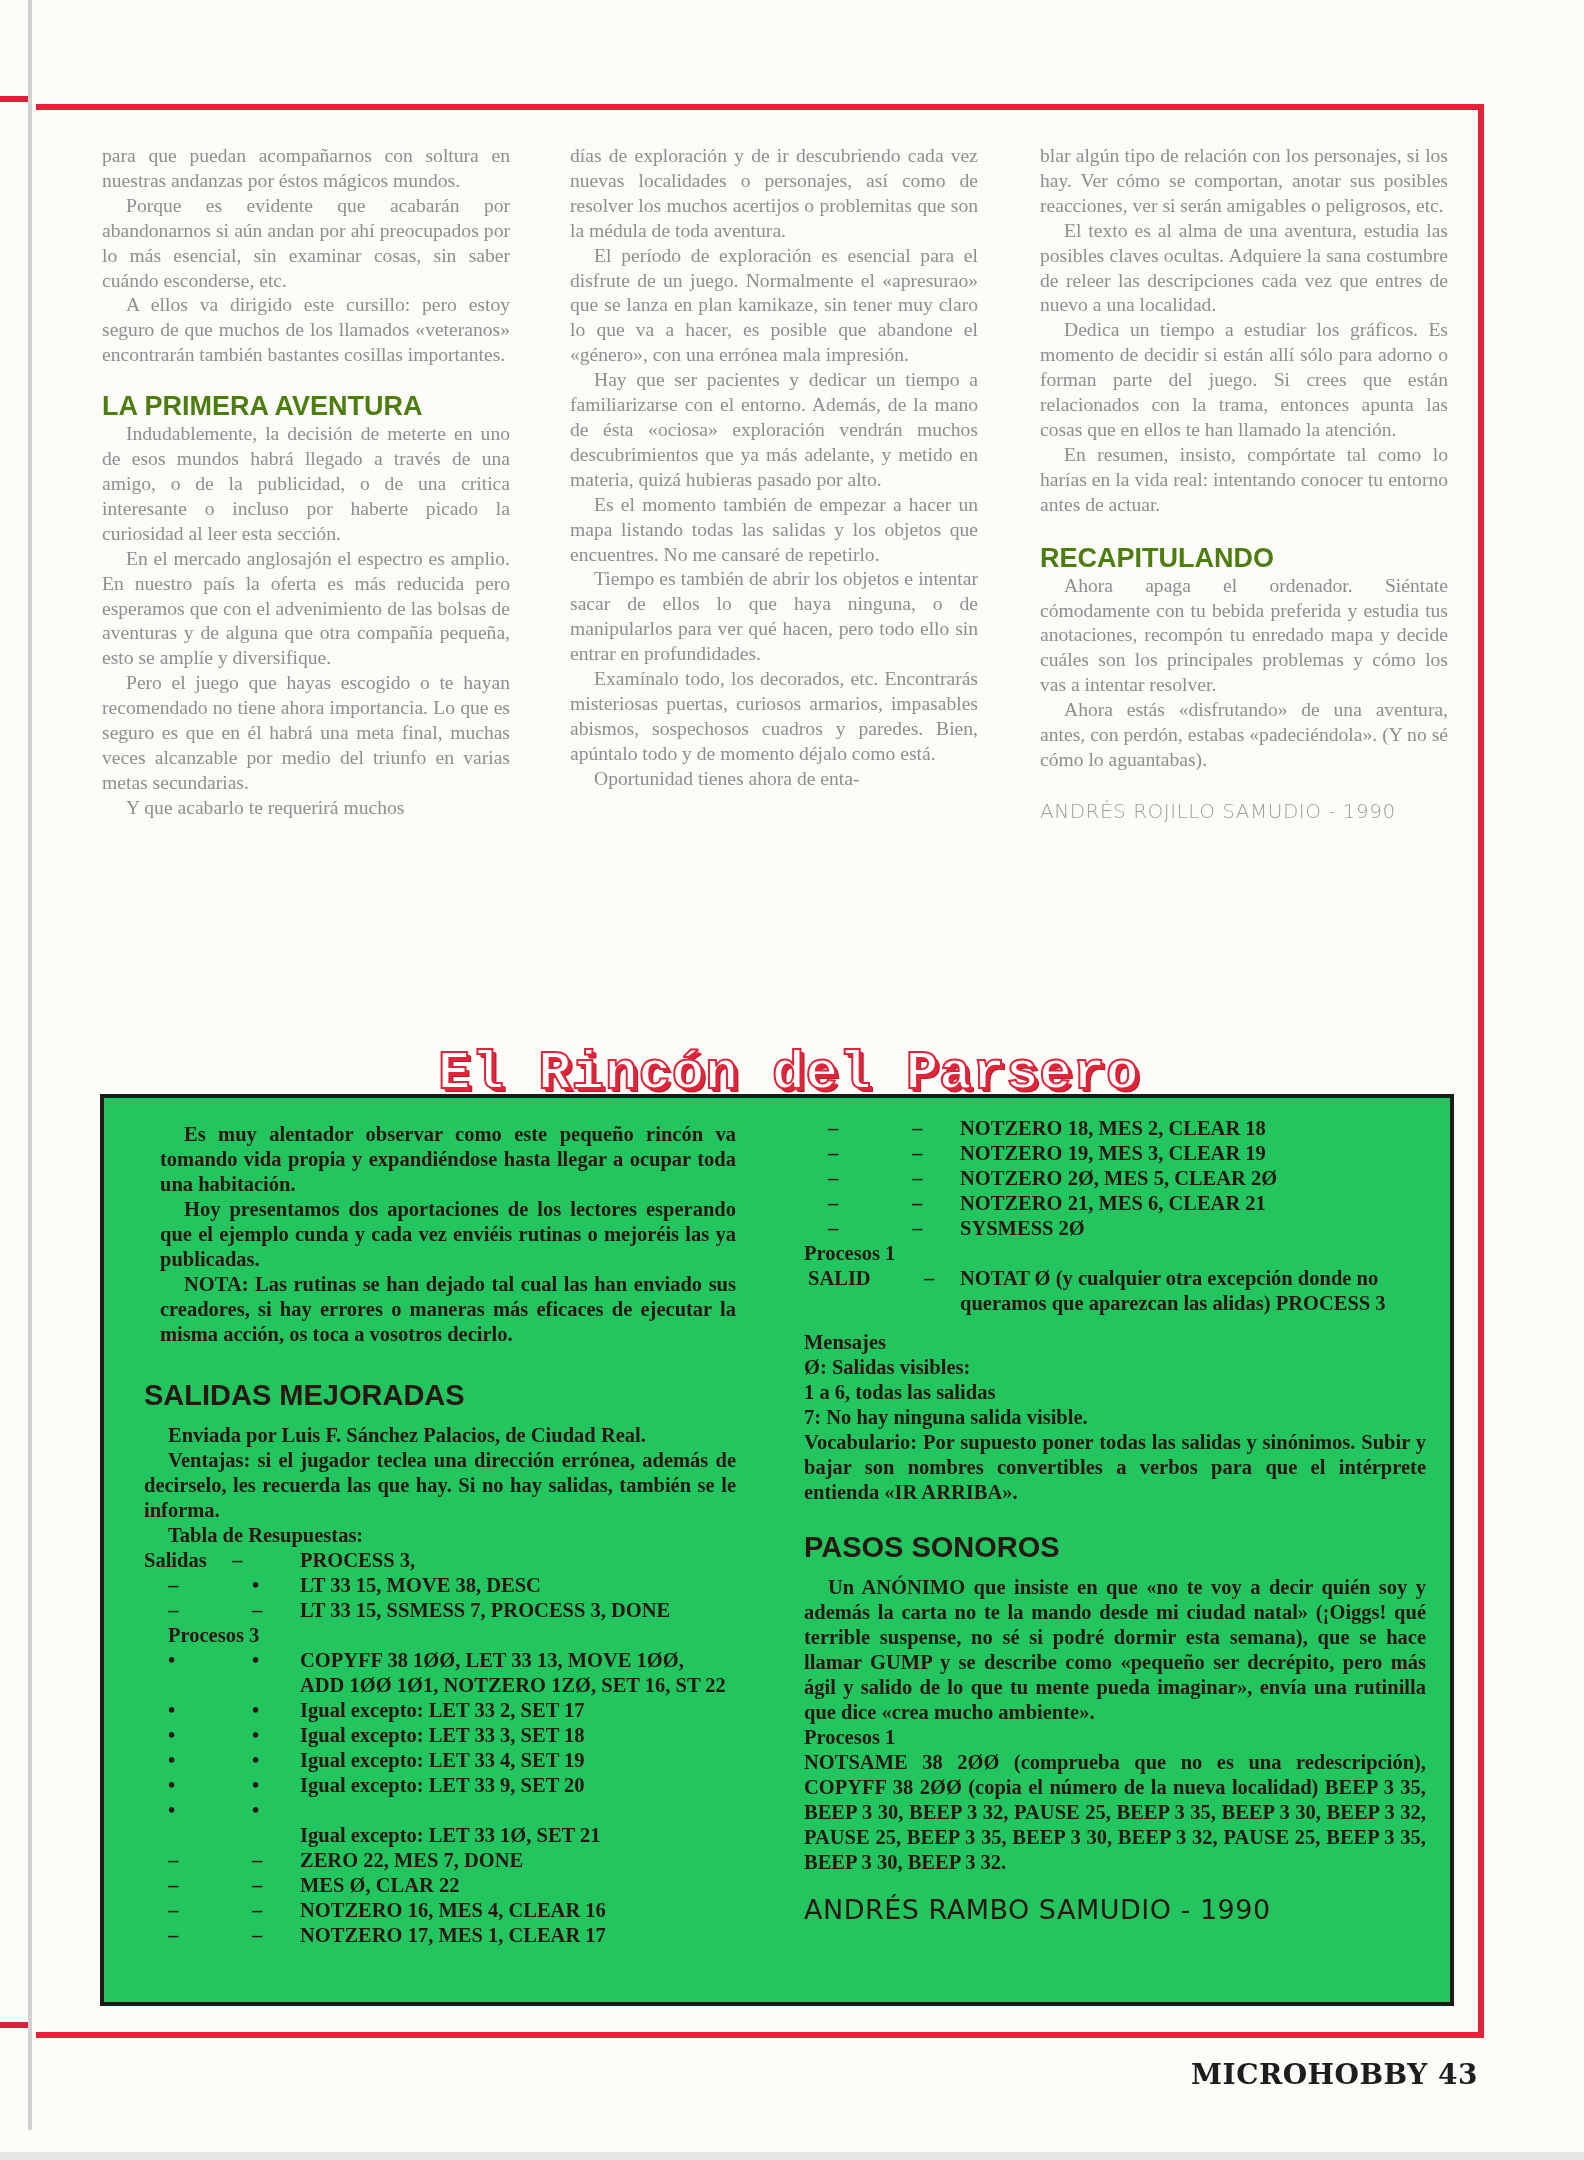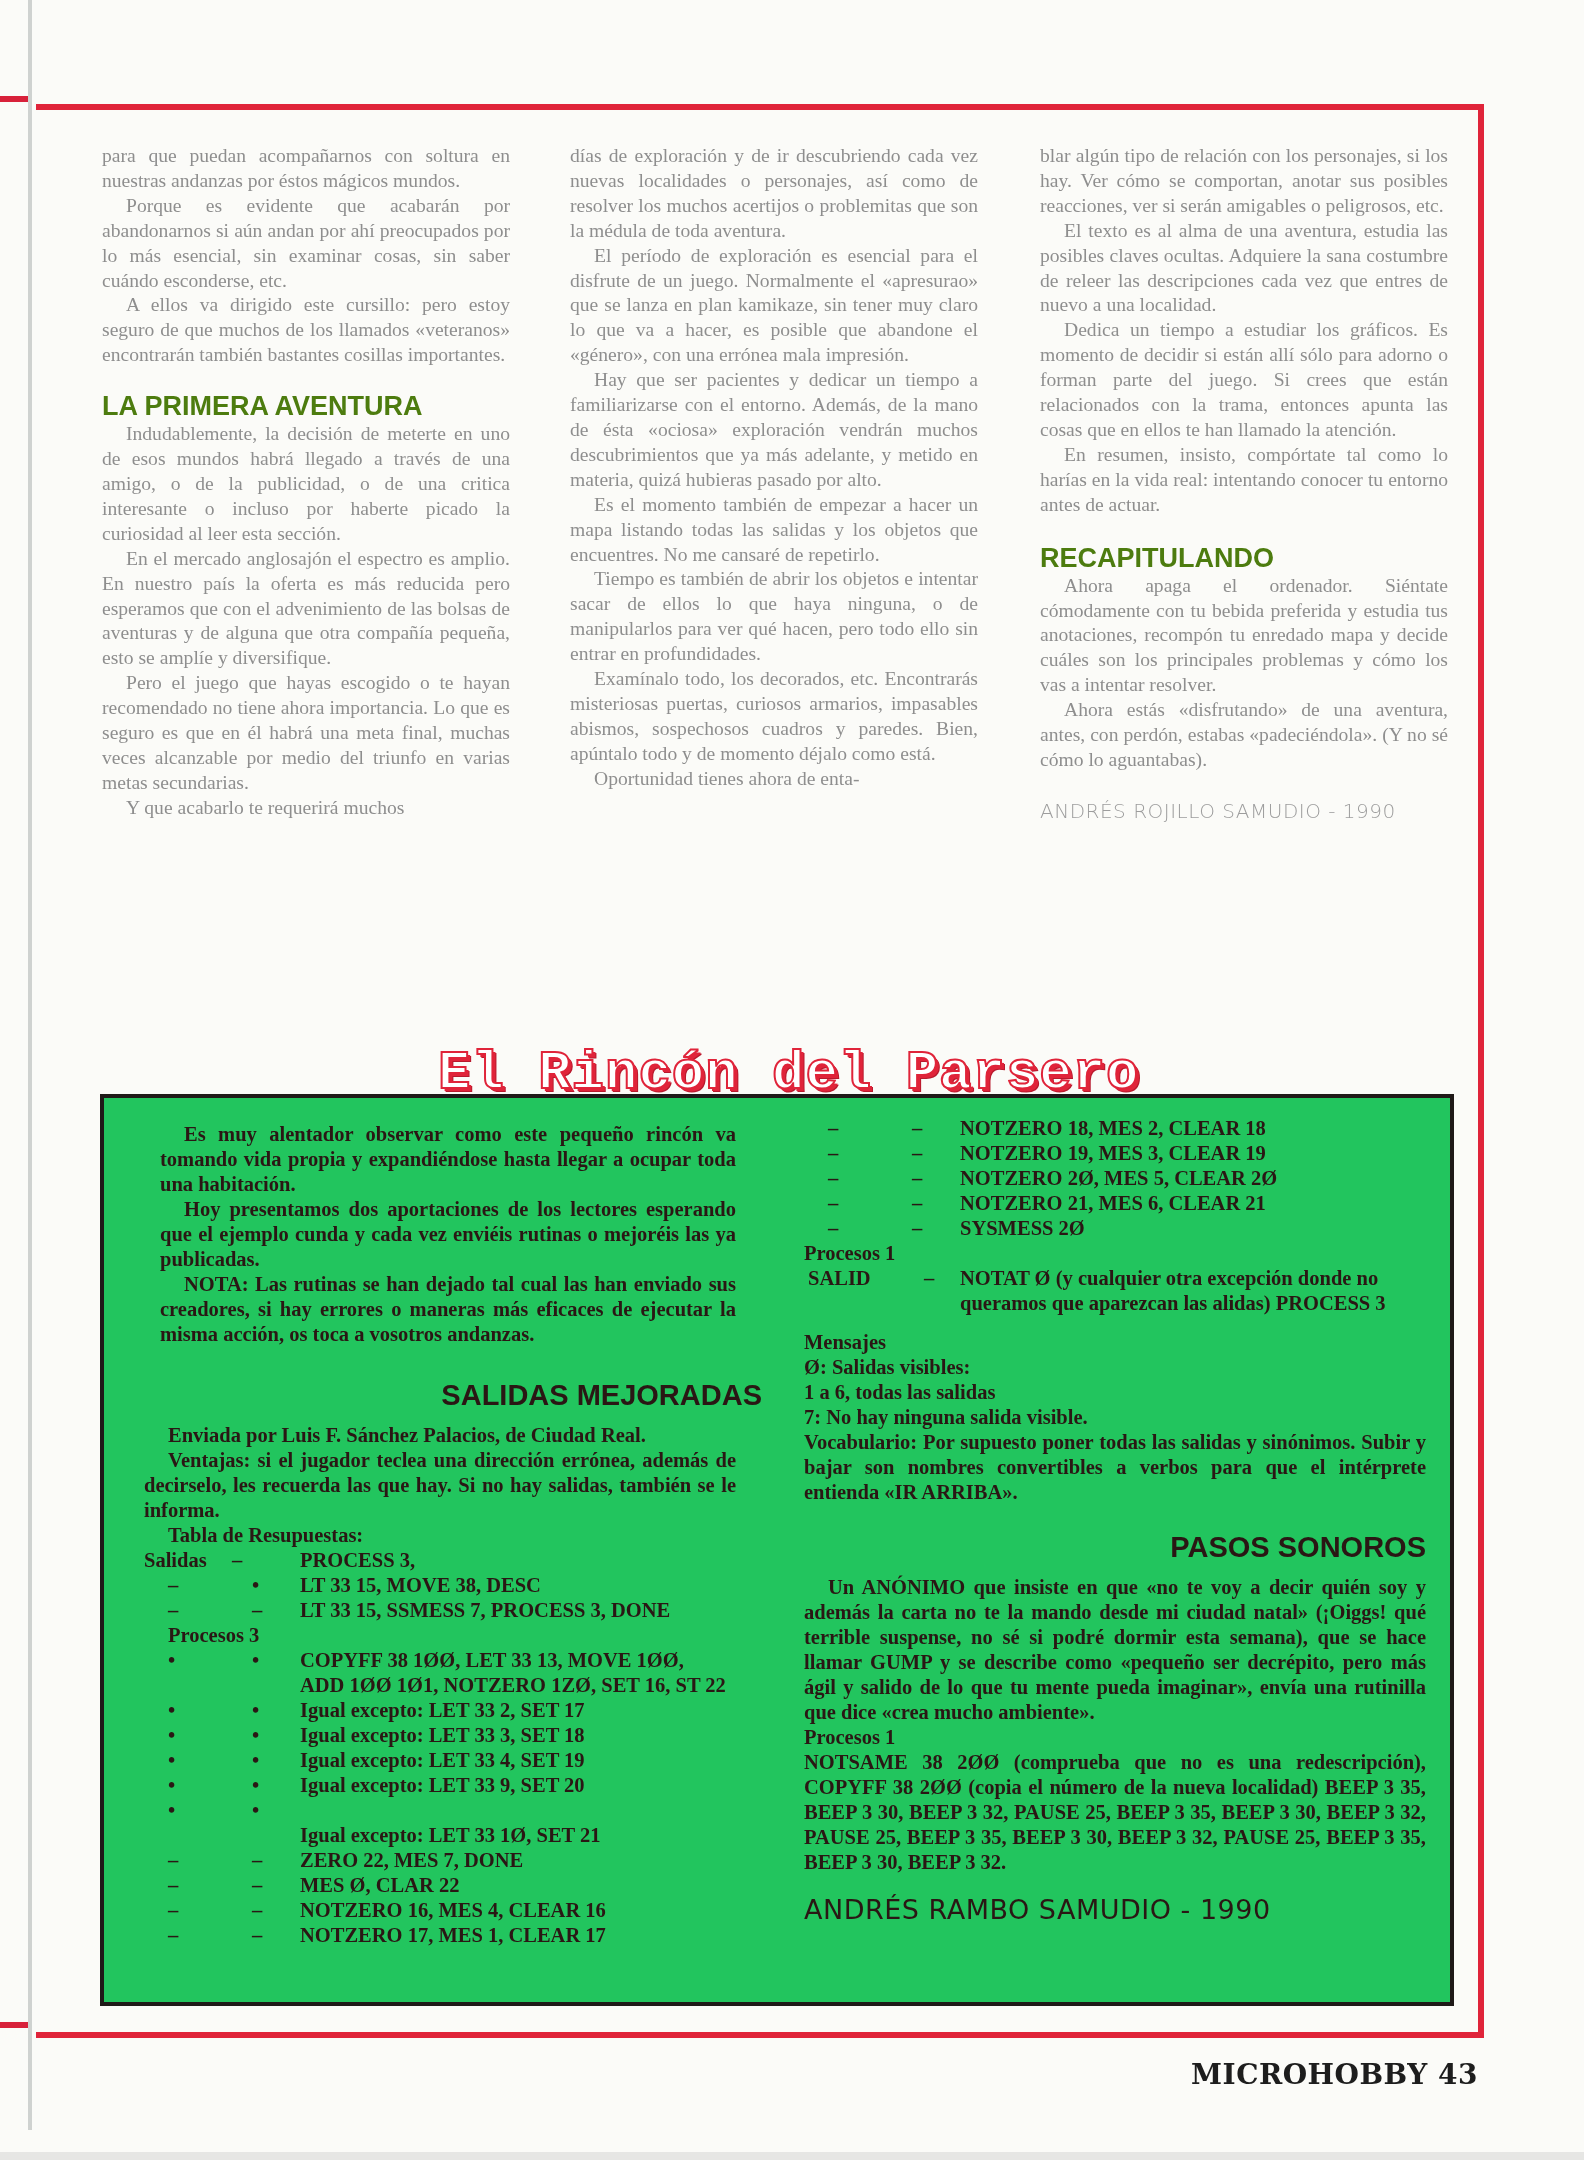--- a/index.html
+++ b/index.html
@@ -44,21 +44,21 @@
     background: #22c55e; border: 4px solid #1f1a18; box-sizing: border-box;
     color: #2a1714; font-family: "Liberation Serif", serif; font-weight: bold;
   }
   .pcol { position: absolute; top: 24px; font-size: 20.5px; line-height: 25px; }
   .pcol.left { left: 0; width: 658px; padding-left: 40px; box-sizing: border-box; }
   .pcol.right { left: 700px; width: 622px; top: 18px; }
   .pcol p { margin: 0; }
   .pcol p.ind { text-indent: 24px; }
   .pcol h3 {
     margin: 26px 0 12px 0; font-family: "Liberation Sans", sans-serif; font-weight: bold;
-    font-size: 29px; line-height: 32px; color: #2a1714; text-align: right;
+    font-size: 29px; line-height: 32px; color: #2a1714;
   }
   .pcol.left p.ind { text-align: justify; }
   .pcol.left .just { text-align: justify; }
   .code-row { display: flex; }
   .c1 { width: 88px; flex: none; }
   .c2 { width: 68px; flex: none; text-align: left; }
   .c3 { flex: 1; }
   .pcol.right .just { text-align: justify; }
   .pink-signature {
     font-family: "DejaVu Sans", sans-serif; font-weight: normal; font-size: 27px;
@@ -110,21 +110,21 @@
   <div class="signature">ANDRÉS ROJILLO SAMUDIO - 1990</div>
 </div>
 
 <div class="banner">El Rincón del Parsero</div>
 
 <div class="pinkbox">
   <div class="pcol left">
     <div style="padding-left:16px; padding-right:26px">
       <p class="ind">Es muy alentador observar como este pequeño rincón va tomando vida propia y expandiéndose hasta llegar a ocupar toda una habitación.</p>
       <p class="ind">Hoy presentamos dos aportaciones de los lectores esperando que el ejemplo cunda y cada vez enviéis rutinas o mejoréis las ya publicadas.</p>
-      <p class="ind">NOTA: Las rutinas se han dejado tal cual las han enviado sus creadores, si hay errores o maneras más eficaces de ejecutar la misma acción, os toca a vosotros andanzas.</p>
+      <p class="ind">NOTA: Las rutinas se han dejado tal cual las han enviado sus creadores, si hay errores o maneras más eficaces de ejecutar la misma acción, os toca a vosotros decirlo.</p>
     </div>
     <h3 style="margin-top:32px">SALIDAS MEJORADAS</h3>
     <div style="padding-right:26px">
       <p class="ind just">Enviada por Luis F. Sánchez Palacios, de Ciudad Real.</p>
       <p class="ind just">Ventajas: si el jugador teclea una dirección errónea, además de decirselo, les recuerda las que hay. Si no hay salidas, también se le informa.</p>
       <p class="ind">Tabla de Resupuestas:</p>
     </div>
     <div>
       <div class="code-row">
         <span class="c1">Salidas</span>

